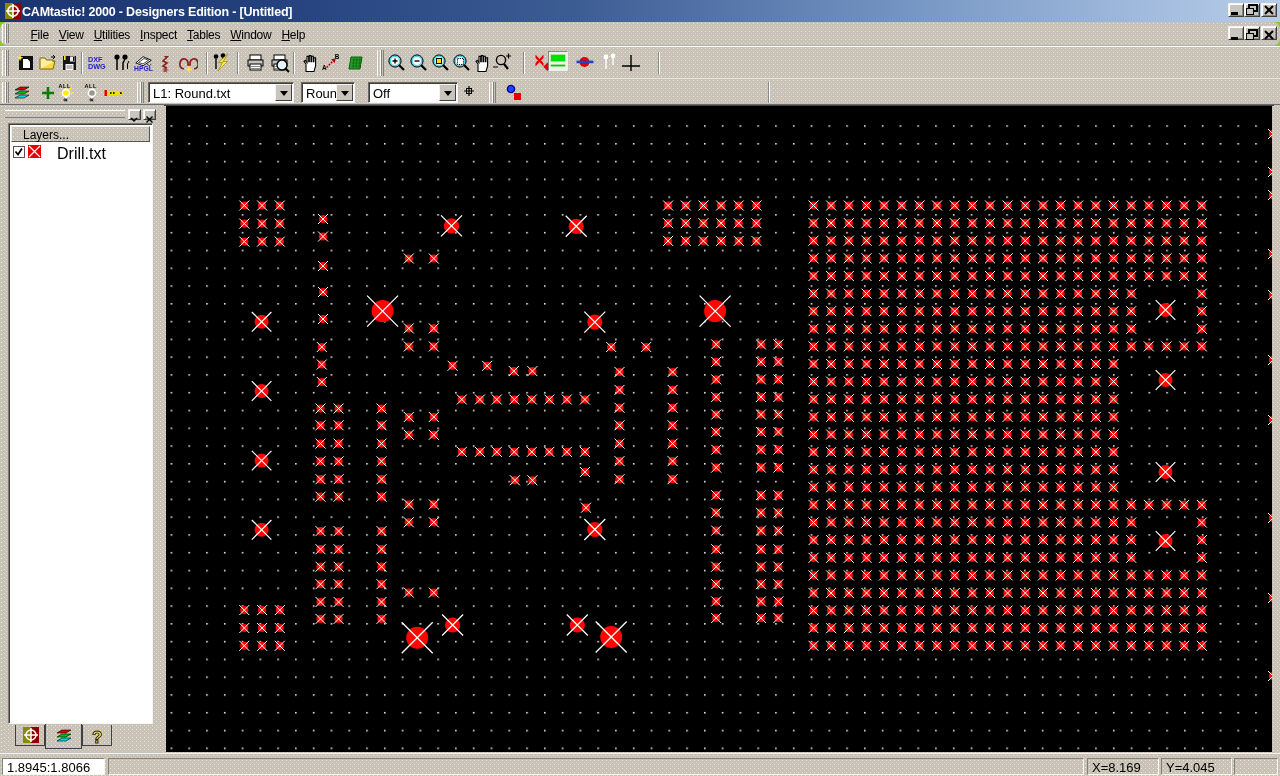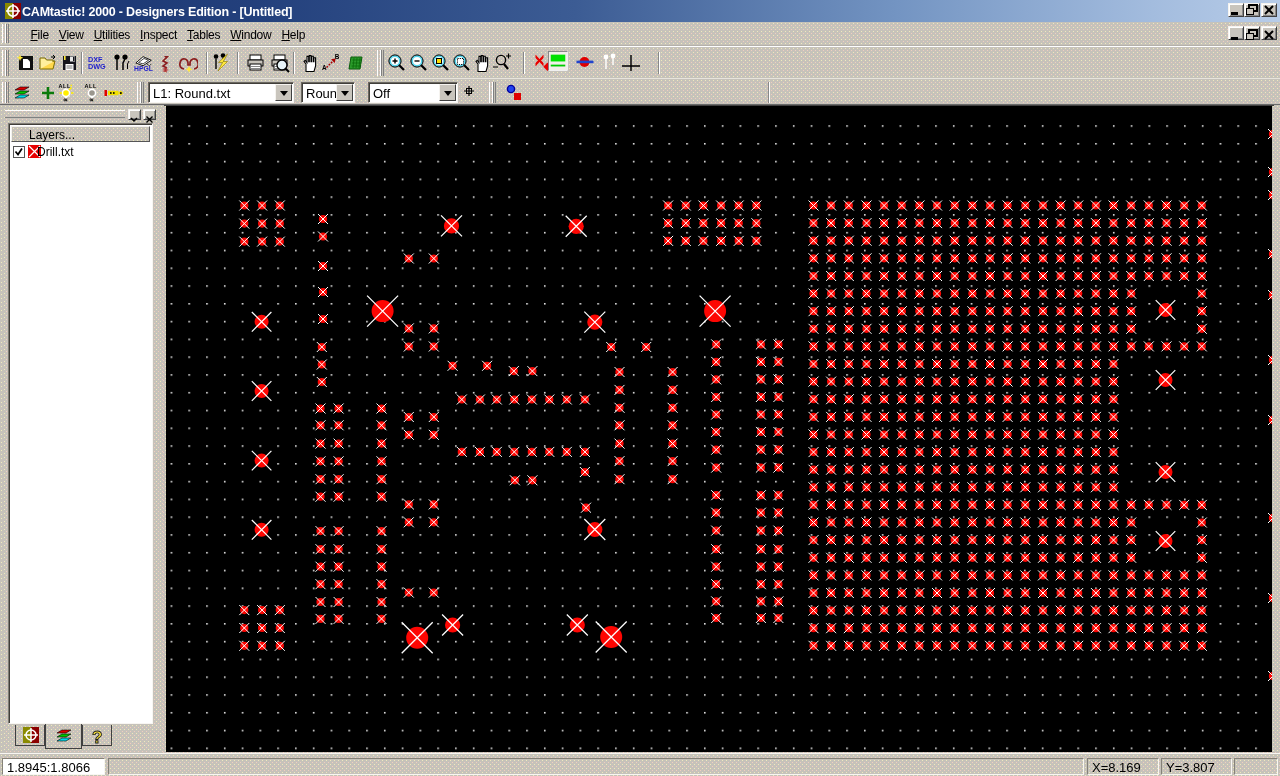--- a/index.html
+++ b/index.html
@@ -8,41 +8,41 @@
  background-size:4px 4px,4px 4px;background-position:0 0,2px 2px;}
 .win{position:relative;width:1280px;height:750px;background:#84cc16;}
 .titlebar{position:absolute;left:0;top:0;width:1280px;height:22px;
  background:linear-gradient(90deg,#1b3570 0%,#23407c 20%,#3c5c94 45%,#7394c2 70%,#a3bcde 90%,#b7cce8 100%);
  color:#fff;font-weight:bold;font-size:12.5px;letter-spacing:-0.2px;}
 .titlebar .txt{position:absolute;left:22px;top:4.5px;}
 .ticon{position:absolute;left:5px;top:3px;width:16px;height:16px;}
 .wbtn{position:absolute;top:3px;width:16px;height:14px;background:#c9c5bd;
  border:1px solid;border-color:#f5f3ef #404040 #404040 #f5f3ef;
  box-shadow:inset 1px 1px 0 #fff, inset -1px -1px 0 #888;}
-.menubar{position:absolute;left:0;top:22px;width:1280px;height:24px;border-bottom:1px solid #b5b1a9;}
+.menubar{position:absolute;left:0;top:22px;width:1280px;height:24px;border-bottom:1px solid #b5b1a9;border-radius:7px;}
 .menu{position:absolute;top:5px;left:27px;font-size:12px;letter-spacing:-0.25px;color:#000;display:flex;}
 .menu span{padding:1px 3.5px;margin-right:3px;}
 .grip{position:absolute;width:7px;border-left:1px solid #fff;border-right:1px solid #808080;}
 .grip:before{content:"";position:absolute;left:2px;top:0;bottom:0;width:1px;background:#fff;box-shadow:1px 0 0 #808080;}
 .tb1{position:absolute;left:0;top:46px;width:1280px;height:32px;border-top:1px solid #fff;}
 .tb2{position:absolute;left:0;top:78px;width:1280px;height:27px;border-top:1px solid #e8e4dc;border-bottom:1px solid #6a6a6a;}
 .ico{position:absolute;top:6px;width:20px;height:20px;}
 .vsep{position:absolute;top:5px;width:2px;height:22px;border-left:1px solid #888;border-right:1px solid #fff;}
 .combo{position:absolute;top:3px;height:21px;background:#fff;border:1px solid;border-color:#6a675f #f8f6f2 #f8f6f2 #6a675f;box-shadow:inset 1px 1px 0 #403e3a;font-size:13px;}
 .combo .t{position:absolute;left:4px;top:3px;white-space:pre;}
 .cbtn{position:absolute;right:1px;top:1px;bottom:1px;width:17px;background:#c9c5bd;border:1px solid;border-color:#f5f3ef #404040 #404040 #f5f3ef;}
 .cbtn:after{content:"";position:absolute;left:4px;top:6px;border:4px solid transparent;border-top:5px solid #000;}
 .client{position:absolute;left:0;top:105px;width:1280px;height:648px;}
 .canvas{position:absolute;left:166px;top:1px;background:#000;}
 .canvtop{position:absolute;left:164px;top:0;width:1110px;height:1px;background:#404040;}
 .panel{position:absolute;left:3px;top:3px;width:160px;height:646px;}
 .plist{position:absolute;left:5px;top:15px;width:145px;height:601px;background:#fff;
  border:1px solid;border-color:#807d75 #f8f6f2 #f8f6f2 #807d75;box-shadow:inset 1px 1px 0 #403e3a;}
 .phead{position:absolute;left:2px;top:2px;right:2px;height:16px;font-size:12px;color:#000;
- border:1px solid;border-color:#f5f3ef #555 #555 #f5f3ef;padding:1px 17px;}
+ border:1px solid;border-color:#f5f3ef #555 #555 #f5f3ef;padding:1px 11px;}
 .tab{position:absolute;border:1px solid #404040;border-top:none;background-color:#c6c2ba;}
 .statusbar{position:absolute;left:0;top:753px;width:1280px;height:23px;border-top:1px solid #f8f6f2;}
 .spanel{position:absolute;top:4px;height:17px;border:1px solid;border-color:#858278 #f8f6f2 #f8f6f2 #858278;font-size:13px;padding:1px 4px;}
 </style></head>
 <body>
 <div class="win">
  <div class="titlebar">
       <svg class="ticon" viewBox="0 0 16 16">
         <rect width="8" height="16" fill="#8a8a00"></rect>
         <rect x="8" width="8" height="16" fill="#8c0000"></rect>
@@ -1075,21 +1075,21 @@
   <div class="plist">
     <div class="phead dith">Layers...</div>
     <svg style="position:absolute;left:4px;top:22px" width="12" height="12" viewBox="0 0 12 12">
             <rect x="0.5" y="0.5" width="11" height="11" fill="#fff" stroke="#555"></rect>
             <path d="M2.5,5.5 l2.5,3 4,-6" fill="none" stroke="#000" stroke-width="1.7"></path>
           </svg>
     <svg style="position:absolute;left:19px;top:21px" width="13" height="13">
             <rect width="13" height="13" fill="#e80000"></rect>
             <path d="M1,1 L12,12 M1,12 L12,1" stroke="#fff" stroke-width="1.2"></path>
           </svg>
-    <div style="position:absolute;left:28px;top:21px;font-size:12px">Drill.txt</div>
+    <div style="position:absolute;left:48px;top:21px;font-size:16px">Drill.txt</div>
   </div>
   <div class="tab dith" style="left:12px;top:617px;width:30px;height:21px;padding:2px 0 0 7px"><svg width="16" height="16" viewBox="0 0 16 16">
             <rect width="8" height="16" fill="#8a8a00"></rect>
             <rect x="8" width="8" height="16" fill="#8c0000"></rect>
             <circle cx="8" cy="8" r="5" fill="none" stroke="#fff" stroke-width="1.5"></circle>
             <path d="M8,1 V15 M1,8 H15" stroke="#fff" stroke-width="1.5"></path>
           </svg></div>
   <div class="tab dith" style="left:42px;top:616px;width:37px;height:25px;padding:3px 0 0 9px;z-index:2"><svg width="18" height="18" viewBox="0 0 18 18">
             <path d="M2,6 l5,-3 9,0 -5,3 z" fill="#e00000" stroke="#000" stroke-width=".6"></path>
             <path d="M2,10 l5,-3 9,0 -5,3 z" fill="#00c800" stroke="#000" stroke-width=".6"></path>
@@ -1098,15 +1098,15 @@
   <div class="tab dith" style="left:79px;top:617px;width:30px;height:21px;padding:2px 0 0 8px"><svg width="14" height="18" viewBox="0 0 14 18">
             <text x="1" y="15.5" font-size="17" font-weight="bold" fill="#ffe93e" stroke="#1a1a1a" stroke-width=".9" font-family="Liberation Serif">?</text>
           </svg></div>
 </div>
  </div>
 
 <div class="statusbar dith">
  <div class="spanel" style="left:2px;width:103px;background:#fff">1.8945:1.8066</div>
  <div class="spanel dith" style="left:108px;width:976px"></div>
  <div class="spanel dith" style="left:1087px;width:72px">X=8.169</div>
- <div class="spanel dith" style="left:1161px;width:71px">Y=3.807</div>
+ <div class="spanel dith" style="left:1161px;width:71px">Y=4.045</div>
  <div class="spanel dith" style="left:1234px;width:44px"></div>
 </div>
 </div>
 </body></html>

